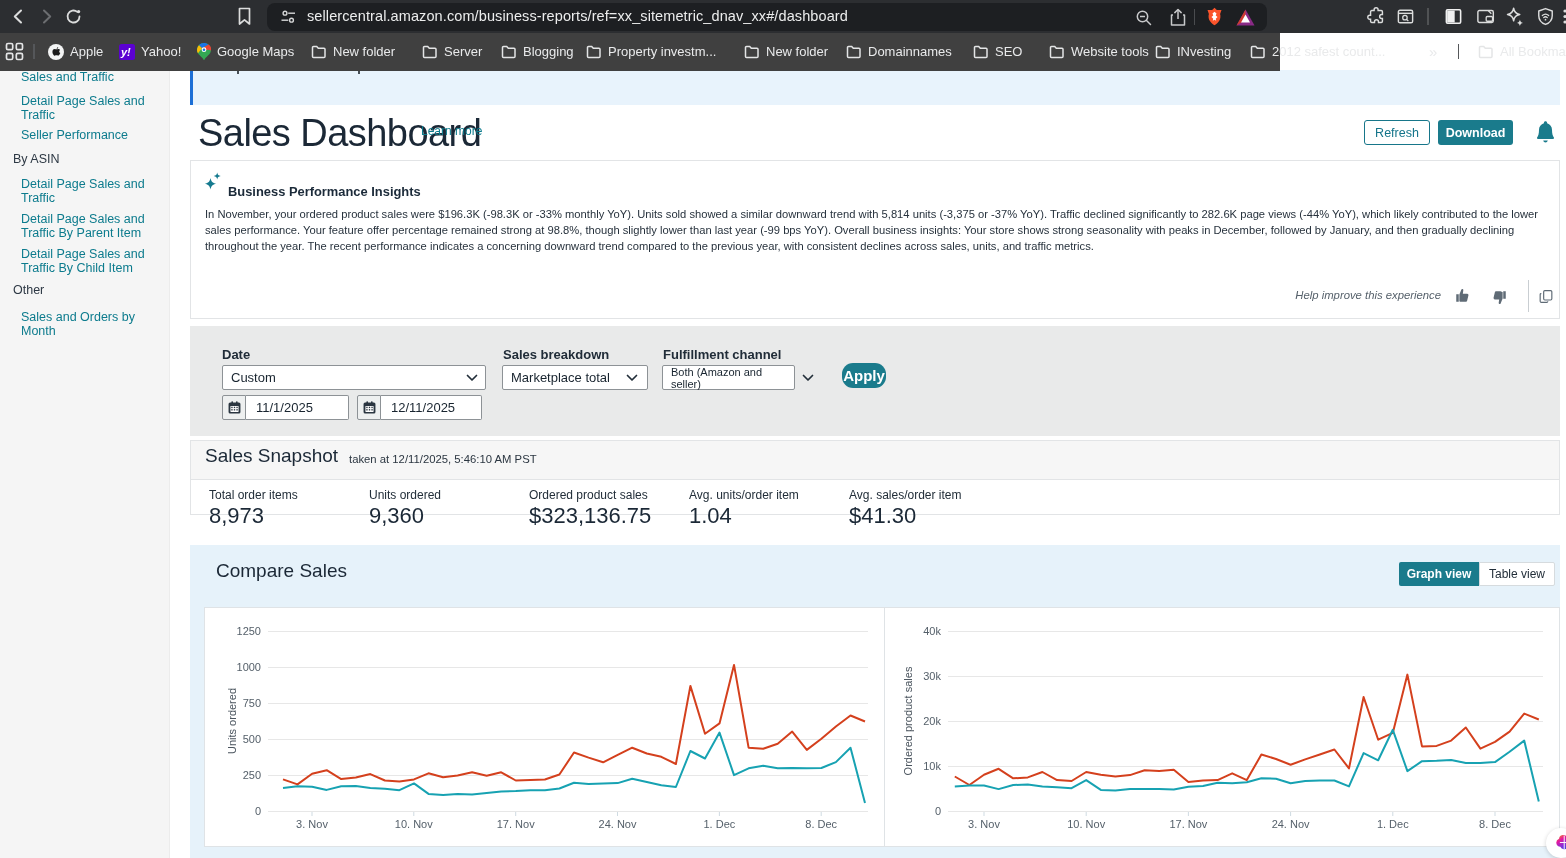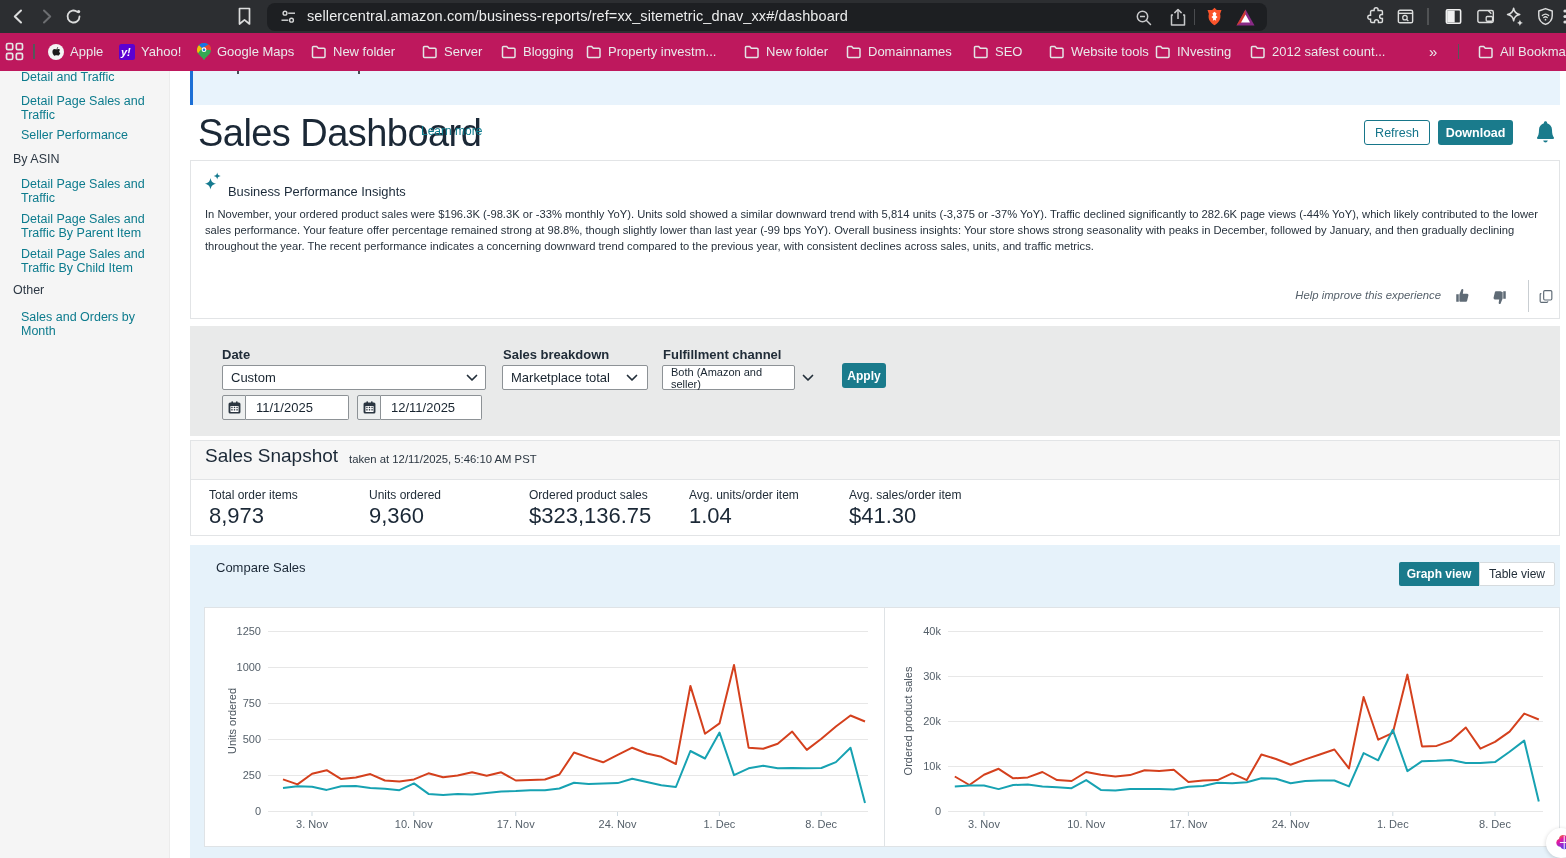--- a/index.html
+++ b/index.html
@@ -3,57 +3,57 @@
 <meta charset="utf-8">
 <style>
 * { margin:0; padding:0; box-sizing:border-box; }
 html,body { width:1566px; height:858px; overflow:hidden; background:#fff;
   font-family:"Liberation Sans", sans-serif; }
 .abs { position:absolute; }
 
 #toolbar { position:absolute; left:0; top:0; width:1566px; height:33px; background:#2c2e31; }
 #urlbar { position:absolute; left:267px; top:3px; width:1000px; height:28px; background:#1d1f22; border-radius:8px; }
 #urltext { position:absolute; left:40px; top:5px; font-size:14.5px; color:#eceded; letter-spacing:0.1px; white-space:nowrap; }
-#bkbar { position:absolute; left:0; top:33px; width:1566px; height:38px; background:#be185d; z-index:5;padding-left:39px; }
+#bkbar { position:absolute; left:0; top:33px; width:1280px; height:38px; background:#404040; z-index:5;padding-left:39px; }
 .bkitem { position:absolute; top:0; height:37px; display:flex; align-items:center; color:#e9eaeb; font-size:13px; }
 .bkitem .lbl { margin-left:6px; white-space:nowrap; }
 .folder { width:16px; height:16px; }
 
 #page { position:absolute; left:0; top:70px; width:1566px; height:788px; background:#fff; }
 #sidebar { position:absolute; left:0; top:0; width:170px; height:788px; background:#f5f5f5; border-right:1px solid #ececec; }
 .navlink { position:absolute; left:21px; width:125px; color:#0c7b8d; font-size:12.5px; line-height:13.7px; }
 .navhead { position:absolute; left:13px; color:#2d3844; font-size:12.5px; }
 #banner { position:absolute; left:190px; top:0px; width:1370px; height:35px; background:#e8f3fc; border-left:3px solid #1c6fd6; overflow:hidden; }
 #h1 { position:absolute; left:198px; top:42px; font-size:38px; color:#1b2836; letter-spacing:-0.55px; }
 #learnmore { position:absolute; left:421px; top:54px; font-size:12px; color:#0c7b8d; }
 .btn { position:absolute; top:50px; height:25px; font-size:12.5px; border-radius:3px; display:flex; align-items:center; justify-content:center; }
 #btn-refresh { left:1364px; width:66px; background:#fff; border:1px solid #17768a; color:#14748a; }
 #btn-download { left:1438px; width:75px; background:#1a7b8c; color:#fff; font-weight:bold; }
 
 .panel { position:absolute; left:190px; width:1370px; background:#fff; border:1px solid #e2e4e6; }
 #bpi { top:90px; height:159px; }
-#bpi-title { position:absolute; left:37px; top:23px; font-size:12.9px; font-weight:normal; color:#1b2a39; }
+#bpi-title { position:absolute; left:37px; top:23px; font-size:12.9px; font-weight:bold; color:#1b2a39; }
 #bpi-text { position:absolute; left:14px; top:45px; width:1352px; font-size:11.2px; line-height:16px; color:#27323d; white-space:nowrap; }
 #help { position:absolute; right:118px; top:128px; font-size:11.3px; font-style:italic; color:#56616b; }
 #filters { position:absolute; left:190px; top:256px; width:1370px; height:110px; background:#e9eaea; }
 .flabel { position:absolute; top:21px; font-size:13px; font-weight:bold; color:#202c38; }
 .select { position:absolute; top:39px; height:25px; background:#fff; border:1px solid #8d9296; border-radius:2px; font-size:13px; color:#18242f; display:flex; align-items:center; padding-left:8px; }
 .dgroup { position:absolute; top:69px; height:35px; display:flex; }
 .dical { width:24px; height:25px; background:#eef0f0; border:1px solid #8d9296; border-radius:2px 0 0 2px; display:flex; align-items:center; justify-content:center; }
 .dinput { height:25px; background:#fff; border:1px solid #8d9296; border-left:none; border-radius:0 2px 2px 0; font-size:13px; color:#18242f; display:flex; align-items:center; padding-left:10px; }
-#apply { position:absolute; left:652px; top:37px; width:44px; height:25px; background:#1a7b8c; color:#fff; font-weight:bold; font-size:12px; border-radius:3px; display:flex; align-items:center; justify-content:center; }
-#snapshot { top:370px; height:96px; }
+#apply { position:absolute; left:652px; top:37px; width:44px; height:25px; background:#1a7b8c; color:#fff; font-weight:bold; font-size:15px; border-radius:11px; display:flex; align-items:center; justify-content:center; }
+#snapshot { top:370px; height:75px; }
 #snap-head { position:absolute; left:0; top:0; width:100%; height:39px; background:#f6f6f6; border-bottom:1px solid #e2e4e6; }
 #snap-title { position:absolute; left:14px; top:4px; font-size:19px; color:#1b2836; }
 #snap-taken { position:absolute; left:158px; top:12px; font-size:11.3px; color:#2b3641; }
 .stat { position:absolute; top:47px; }
 .stat .sl { font-size:12px; color:#222e39; }
 .stat .sv { font-size:22px; color:#1b2836; margin-top:1px; }
 #compare { position:absolute; left:190px; top:475px; width:1370px; height:313px; background:#e6f2fa; }
-#cmp-title { position:absolute; left:26px; top:15px; font-size:13px; color:#1b2836; }
+#cmp-title { position:absolute; left:26px; top:15px; font-size:19px; color:#1b2836; }
 #gview { position:absolute; left:1209px; top:17px; width:80px; height:24px; background:#1a7b8c; color:#fff; font-size:12px; font-weight:bold; display:flex; align-items:center; justify-content:center; border-radius:2px 0 0 2px; }
 #tview { position:absolute; left:1289px; top:17px; width:76px; height:24px; background:#fff; color:#222e39; font-size:12px; border:1px solid #d6dbde; display:flex; align-items:center; justify-content:center; border-radius:0 2px 2px 0; }
 .chartpanel { position:absolute; top:62px; height:240px; background:#fff; border:1px solid #dfe3e6; }
 #chart1 { left:14px; width:681px; }
 #chart2 { left:694px; width:676px; }
 svg text { font-family:"Liberation Sans", sans-serif; }
 #chat { position:absolute; left:1546px; top:828px; width:30px; height:30px; border-radius:50%; background:#fff; box-shadow:0 1px 4px rgba(0,0,0,0.18); }
 </style>
 </head>
 <body>
@@ -236,21 +236,21 @@
   <div class="abs" style="left:1458px;top:11px;width:1px;height:15px;background:#55575a"></div>
   <div class="bkitem" style="left:1478px">
       <svg class="folder" viewBox="0 0 16 16">
         <path d="M1.5 3.5 a1 1 0 0 1 1-1 h3.2 l1.6 1.8 h5.7 a1 1 0 0 1 1 1 v7.2 a1 1 0 0 1 -1 1 H2.5 a1 1 0 0 1 -1-1 z" fill="none" stroke="#e4e5e6" stroke-width="1.5"></path>
       </svg>
       <span class="lbl">All Bookmar</span>
     </div>
 </div>
 <div id="page">
   <div id="sidebar">
-    <div class="navlink" style="top:1px">Detail and Traffic</div>
+    <div class="navlink" style="top:1px">Sales and Traffic</div>
     <div class="navlink" style="top:25px">Detail Page Sales and Traffic</div>
     <div class="navlink" style="top:59px">Seller Performance</div>
     <div class="navhead" style="top:82px">By ASIN</div>
     <div class="navlink" style="top:108px">Detail Page Sales and Traffic</div>
     <div class="navlink" style="top:143px">Detail Page Sales and Traffic By Parent Item</div>
     <div class="navlink" style="top:178px">Detail Page Sales and Traffic By Child Item</div>
     <div class="navhead" style="top:213px">Other</div>
     <div class="navlink" style="top:241px">Sales and Orders by Month</div>
   </div>
   <div id="banner">

